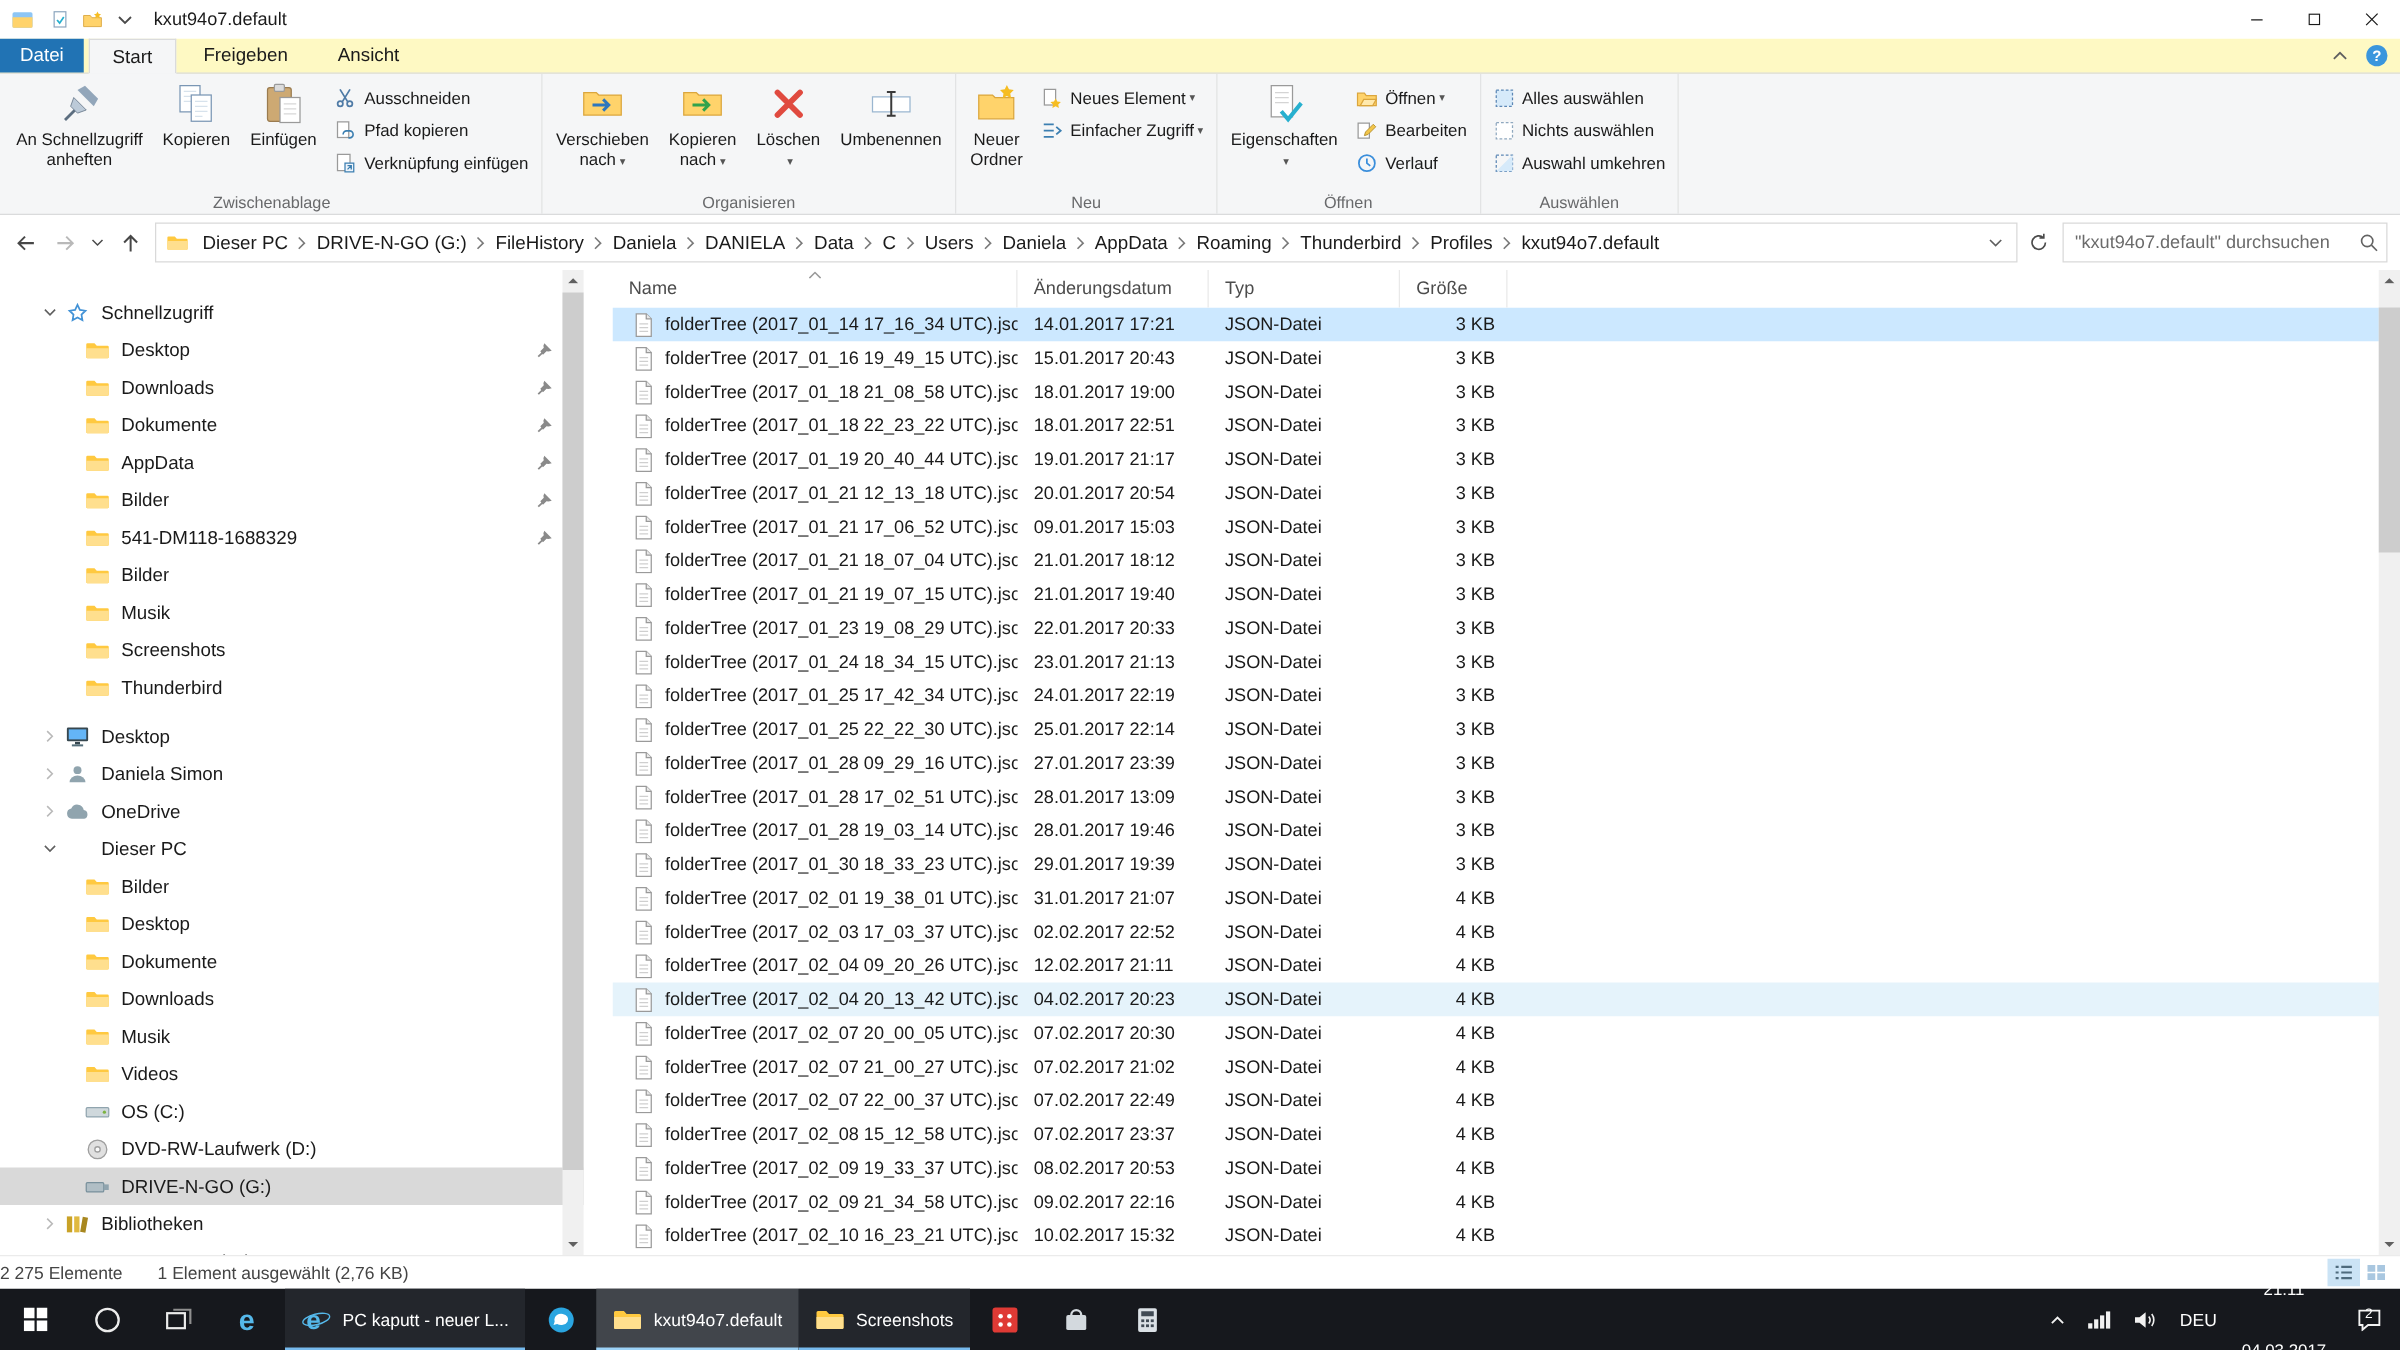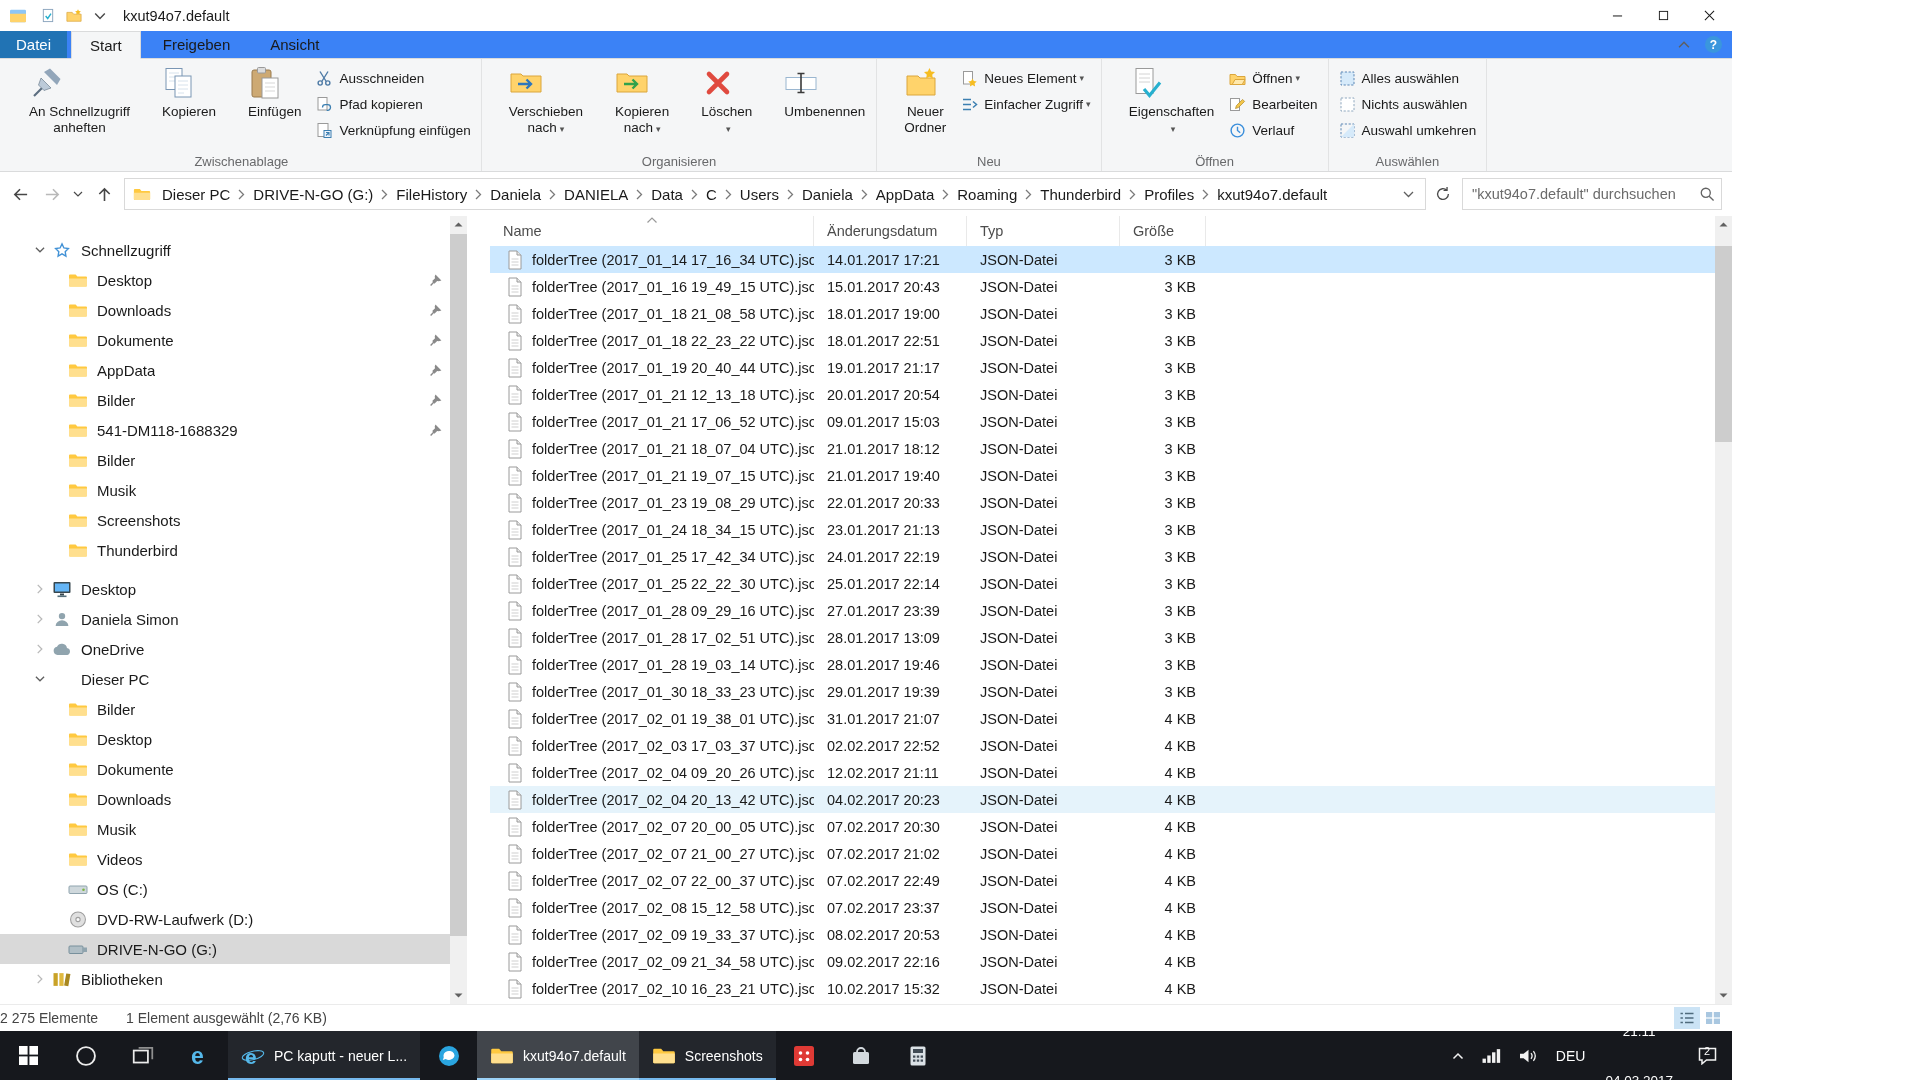--- a/index.html
+++ b/index.html
@@ -1,48 +1,48 @@
 <!DOCTYPE html>
 <html><head>
 <meta charset="utf-8">
 <style>
   *{margin:0;padding:0;box-sizing:border-box;}
   html,body{width:1920px;height:1080px;overflow:hidden;}
   body{font-family:"Liberation Sans","DejaVu Sans",sans-serif;font-size:15px;color:#1a1a1a;background:#fff;cursor:default;}
   .ic{display:inline-flex;flex:0 0 auto;}
   .ic svg{width:100%;height:100%;display:block;}
-  .screen{position:relative;width:1732px;height:1080px;background:#fff;}
+  .screen{position:relative;width:1920px;height:1080px;background:#fff;}
   .window{position:absolute;left:0;top:0;right:0;bottom:49px;display:flex;flex-direction:column;background:#fff;}
 
   
   .titlebar{height:31px;flex:0 0 auto;display:flex;align-items:center;padding-left:9px;background:#fff;}
   .app-icon{width:18px;height:16px;margin-right:8px;}
   .qat-btn{width:26px;height:26px;display:flex;align-items:center;justify-content:center;}
   .qat-btn .qic{width:16px;height:15px;}
   .qat-chev{width:12px;height:8px;}
   .win-title{margin-left:10px;font-size:14.5px;color:#1a1a1a;white-space:nowrap;}
   .wincontrols{margin-left:auto;display:flex;height:31px;}
   .wc{width:46px;height:31px;display:flex;align-items:center;justify-content:center;}
   .wc .ic{width:11px;height:11px;}
 
   
-  .tabrow{height:28px;flex:0 0 auto;display:flex;align-items:stretch;background:#3b82f6;border-bottom:1px solid #dadbdc;position:relative;}
+  .tabrow{height:28px;flex:0 0 auto;display:flex;align-items:stretch;background:#fef9c3;border-bottom:1px solid #dadbdc;position:relative;}
   .tab{display:flex;align-items:center;padding:0 18px;font-size:15px;margin-left:4px;}
   .tab-file{background:#2173b4;color:#fff;margin-left:0;padding:0 16px;}
   .tab.active{background:#f5f6f7;border:1px solid #dadbdc;border-bottom:1px solid #f5f6f7;margin-bottom:-1px;}
   .tabrow-right{position:absolute;right:10px;top:0;bottom:0;display:flex;align-items:center;gap:15px;}
   .collapse-ribbon{width:12px;height:8px;}
   .help-btn{width:17px;height:17px;border-radius:50%;background:#3a96dd;color:#fff;font-size:12px;font-weight:bold;display:flex;align-items:center;justify-content:center;}
 
   
   .ribbon{height:113px;flex:0 0 auto;background:#f5f6f7;border-bottom:1px solid #dadbdc;display:flex;align-items:stretch;padding-left:2px;}
   .rgroup{display:flex;flex-direction:column;border-right:1px solid #e2e3e4;padding:2px 3px 0 3px;}
   .rgroup-content{flex:1;display:flex;align-items:flex-start;}
   .rgroup-label{height:20px;display:flex;align-items:center;justify-content:center;font-size:13px;color:#68696b;}
-  .rbtn-large{display:flex;flex-direction:column;align-items:flex-start;padding:5px 8px 2px;min-width:54px;height:88px;margin-left:16px;}
+  .rbtn-large{display:flex;flex-direction:column;align-items:center;padding:5px 8px 2px;min-width:54px;height:88px;}
   .i32{width:34px;height:34px;}
   .rlabel{font-size:13.5px;line-height:16px;text-align:center;margin-top:4px;color:#1a1a1a;}
   .rsmall-col{display:flex;flex-direction:column;padding-top:4px;}
   .rbtn-small{display:flex;align-items:center;height:26px;padding:0 7px;font-size:13.5px;color:#1a1a1a;white-space:nowrap;}
   .i17{width:17px;height:17px;margin-right:6px;}
   .dd{font-size:9px;color:#555;margin-left:3px;}
 
   
   .addressbar{height:44px;flex:0 0 auto;display:flex;align-items:center;background:#fff;padding:0 10px 0 4px;}
   .nav-btn{width:32px;height:32px;display:flex;align-items:center;justify-content:center;color:#474747;}

